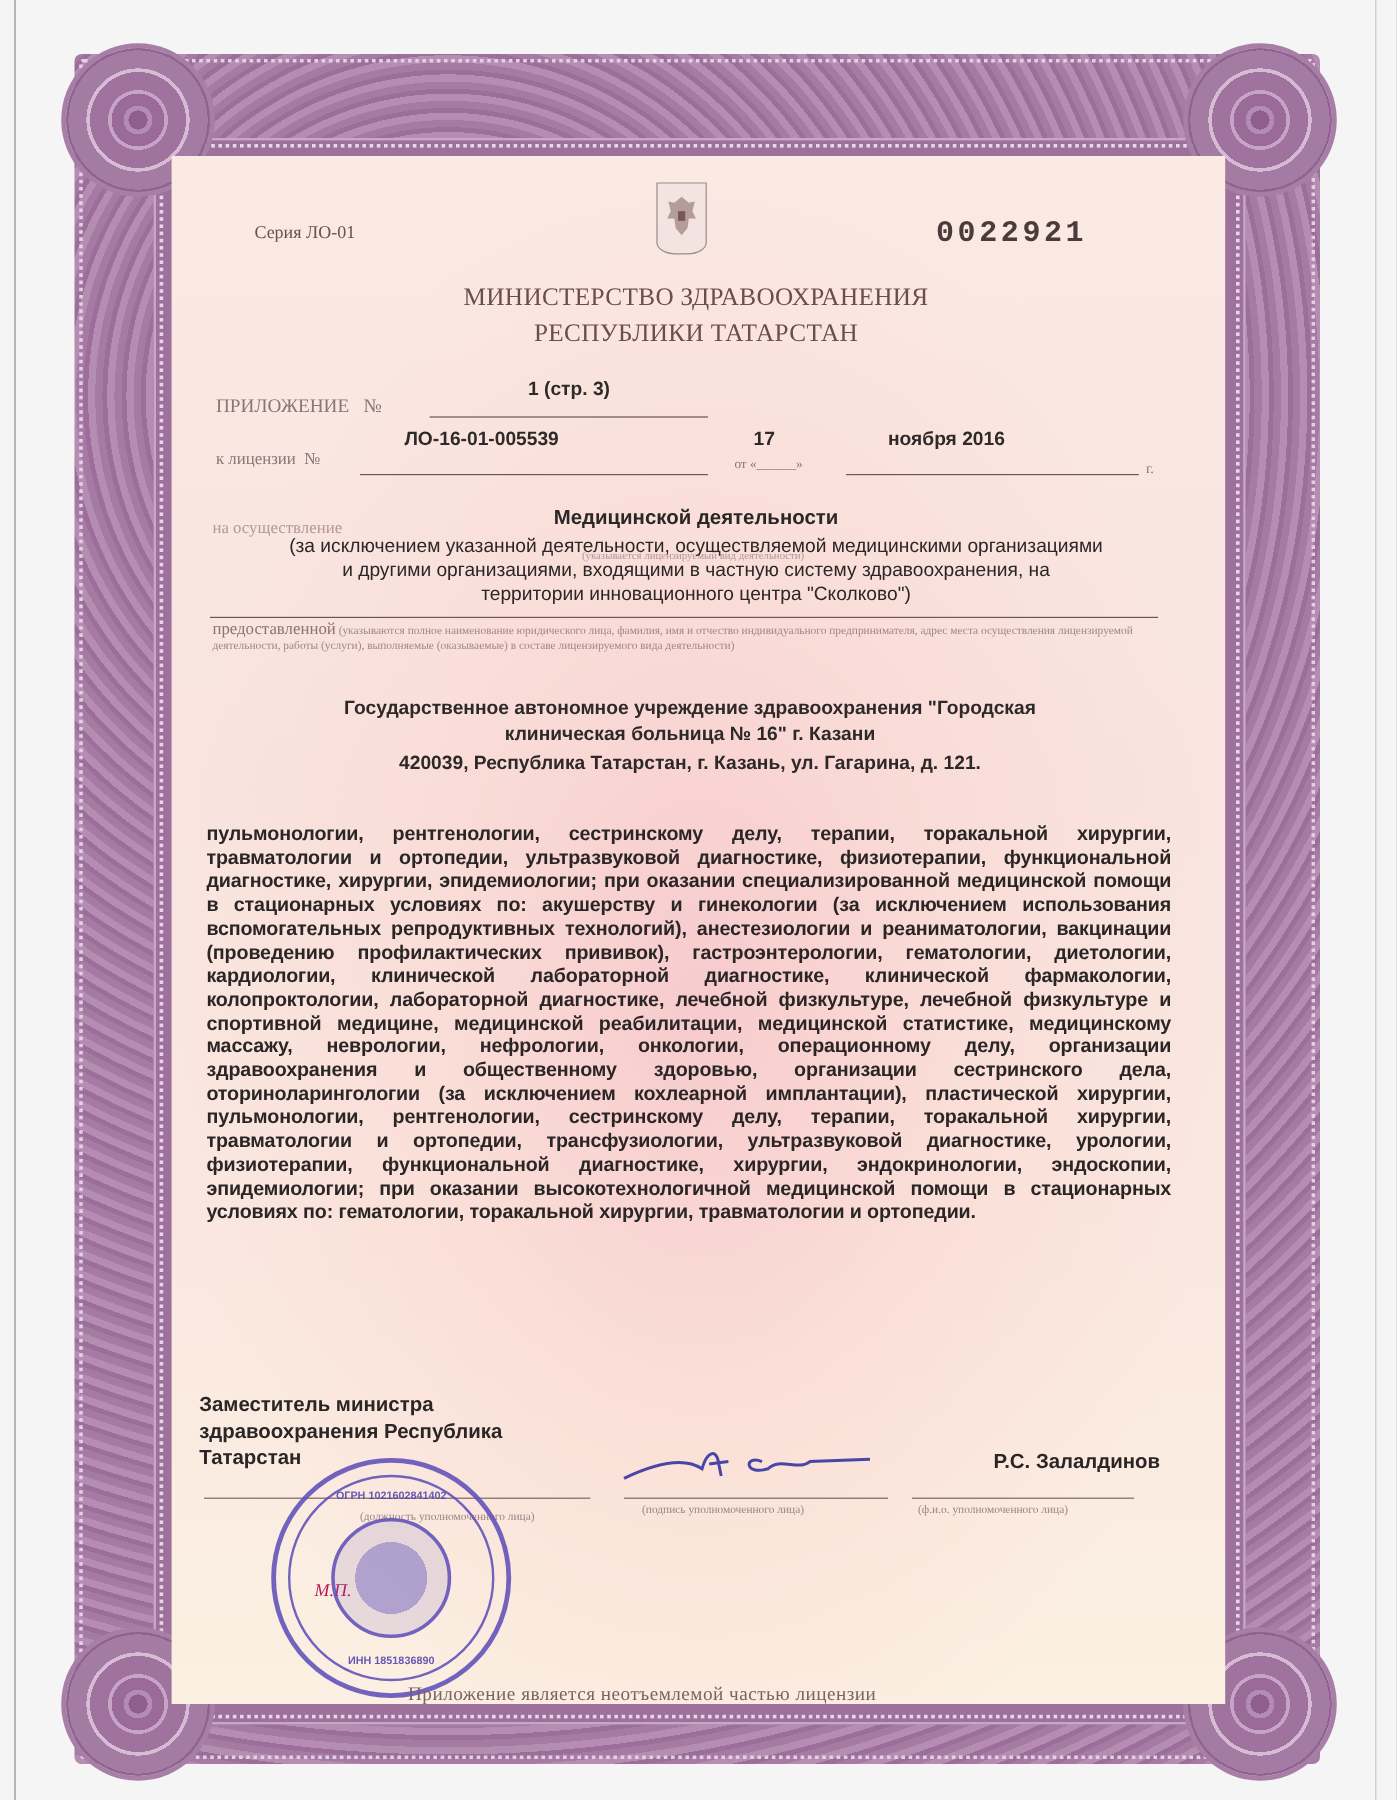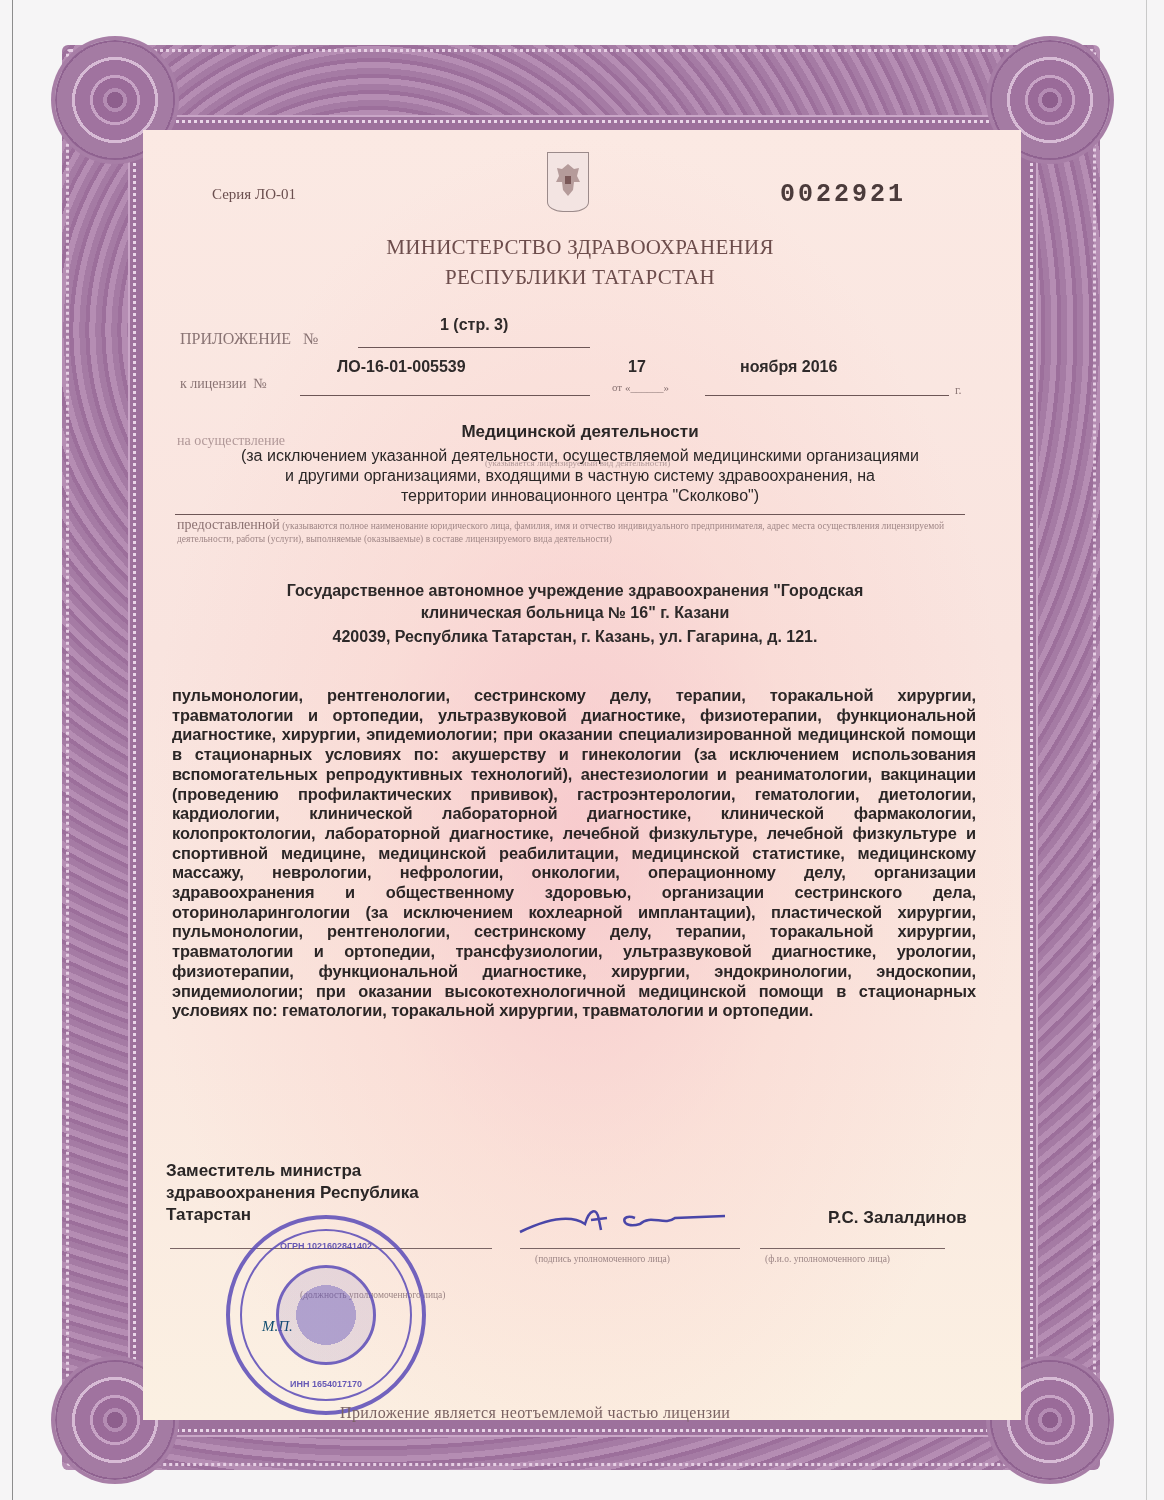--- a/index.html
+++ b/index.html
@@ -160,32 +160,32 @@
 </div>
 
 <div class="abs body-text">пульмонологии, рентгенологии, сестринскому делу, терапии, торакальной хирургии, травматологии и ортопедии, ультразвуковой диагностике, физиотерапии, функциональной диагностике, хирургии, эпидемиологии; при оказании специализированной медицинской помощи в стационарных условиях по: акушерству и гинекологии (за исключением использования вспомогательных репродуктивных технологий), анестезиологии и реаниматологии, вакцинации (проведению профилактических прививок), гастроэнтерологии, гематологии, диетологии, кардиологии, клинической лабораторной диагностике, клинической фармакологии, колопроктологии, лабораторной диагностике, лечебной физкультуре, лечебной физкультуре и спортивной медицине, медицинской реабилитации, медицинской статистике, медицинскому массажу, неврологии, нефрологии, онкологии, операционному делу, организации здравоохранения и общественному здоровью, организации сестринского дела, оториноларингологии (за исключением кохлеарной имплантации), пластической хирургии, пульмонологии, рентгенологии, сестринскому делу, терапии, торакальной хирургии, травматологии и ортопедии, трансфузиологии, ультразвуковой диагностике, урологии, физиотерапии, функциональной диагностике, хирургии, эндокринологии, эндоскопии, эпидемиологии; при оказании высокотехнологичной медицинской помощи в стационарных условиях по: гематологии, торакальной хирургии, травматологии и ортопедии.</div>
 
 <div class="abs signer">
   <div>Заместитель министра</div>
   <div>здравоохранения Республика</div>
   <div>Татарстан</div>
 </div>
 <div class="abs sign-line" style="left:170px;top:1248px;width:322px;"></div>
-<div class="abs caption" style="left:300px;top:1290px;">(должность уполномоченного лица)</div>
+<div class="abs caption" style="left:300px;top:1260px;">(должность уполномоченного лица)</div>
 <div class="abs" style="left:515px;top:1200px;">
   <svg width="220" height="40" viewBox="0 0 220 40">
     <path d="M5 32 C30 20 55 14 70 24 C74 10 82 6 84 20 L86 30 M76 20 L92 18" stroke="#4a46a8" stroke-width="2.5" fill="none"></path>
     <path d="M120 18 C105 12 105 30 125 24 C135 14 150 26 160 18 L210 16" stroke="#4a46a8" stroke-width="2.5" fill="none"></path>
   </svg>
 </div>
 <div class="abs sign-line" style="left:520px;top:1248px;width:220px;"></div>
 <div class="abs caption" style="left:535px;top:1254px;">(подпись уполномоченного лица)</div>
 <div class="abs signer-name">Р.С. Залалдинов</div>
 <div class="abs sign-line" style="left:760px;top:1248px;width:185px;"></div>
 <div class="abs caption" style="left:765px;top:1254px;">(ф.и.о. уполномоченного лица)</div>
-<div class="abs serif" style="left:262px;top:1318px;font-size:15px;color:#0c4a6e;font-style:italic;">М.П.</div>
+<div class="abs serif" style="left:262px;top:1318px;font-size:15px;color:#be185d;font-style:italic;">М.П.</div>
 
 <div class="abs stamp">
   <div class="stamp-text" style="top:22px;">ОГРН 1021602841402</div>
-  <div class="stamp-text" style="top:160px;">ИНН 1654017170</div>
+  <div class="stamp-text" style="top:160px;">ИНН 1851836890</div>
 </div>
 
 <div class="abs serif footer-note">Приложение является неотъемлемой частью лицензии</div>
 
 </body></html>

